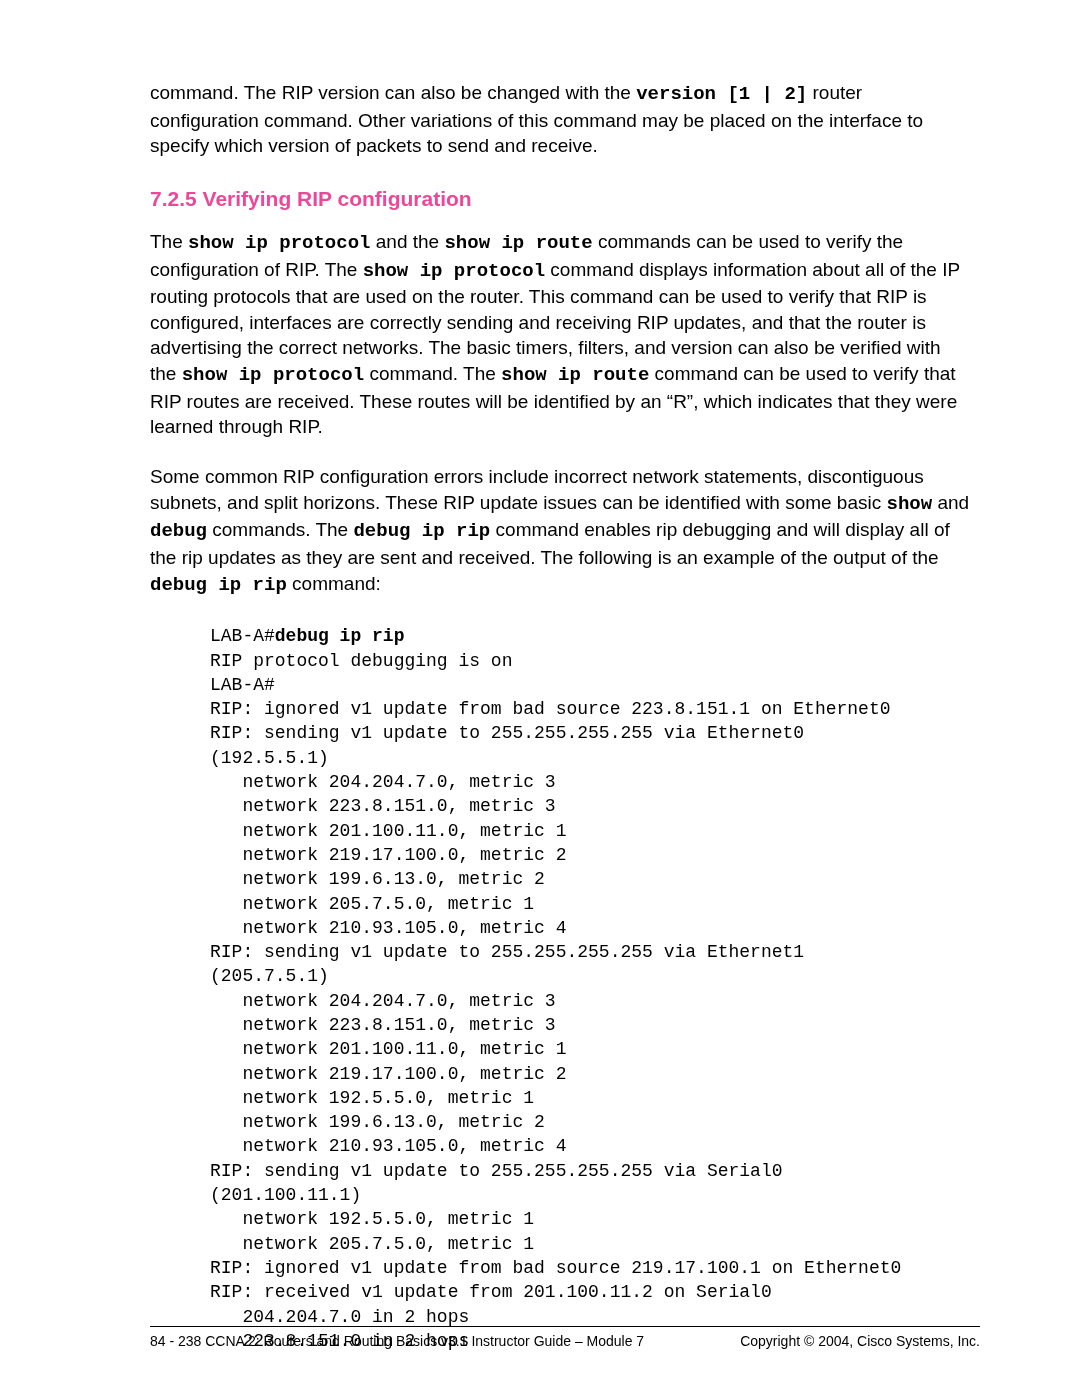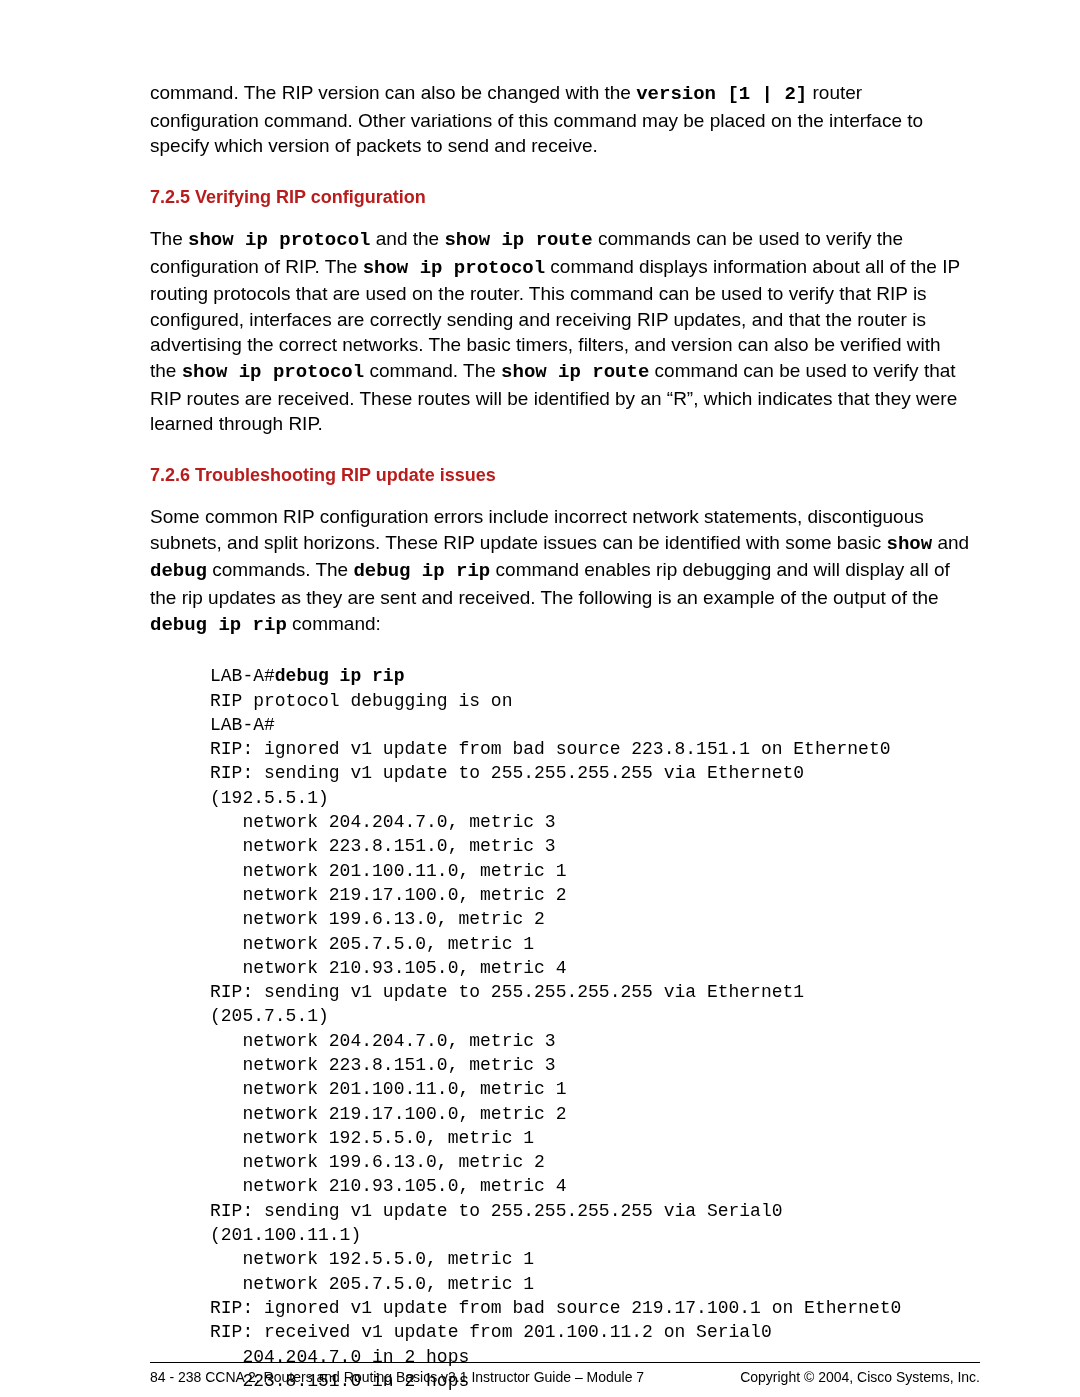--- a/index.html
+++ b/index.html
@@ -15,23 +15,23 @@
     padding: 80px 100px 40px 150px;
     box-sizing: border-box;
     position: relative;
   }
   .body-text {
     font-size: 19px;
     line-height: 1.35;
     margin: 0 8px 24px 0;
   }
   .heading {
-    font-size: 18px;
+    font-size: 21px;
     font-weight: bold;
-    color: #b91c1c;
+    color: #ec4899;
     margin: 28px 0 18px 0;
   }
   .mono-bold {
     font-family: "Courier New", Courier, monospace;
     font-weight: bold;
   }
   .code-block {
     font-family: "Courier New", Courier, monospace;
     font-size: 18px;
     line-height: 1.35;
@@ -58,21 +58,20 @@
   <p class="body-text">
     <span>command. The RIP version can also be changed with the </span><span class="mono-bold">version [1 | 2]</span><span> router configuration command. Other variations of this command may be placed on the interface to specify which version of packets to send and receive.</span>
   </p>
 
   <div class="heading">7.2.5 Verifying RIP configuration</div>
 
   <p class="body-text">
     <span>The </span><span class="mono-bold">show ip protocol</span><span> and the </span><span class="mono-bold">show ip route</span><span> commands can be used to verify the configuration of RIP. The </span><span class="mono-bold">show ip protocol</span><span> command displays information about all of the IP routing protocols that are used on the router. This command can be used to verify that RIP is configured, interfaces are correctly sending and receiving RIP updates, and that the router is advertising the correct networks. The basic timers, filters, and version can also be verified with the </span><span class="mono-bold">show ip protocol</span><span> command. The </span><span class="mono-bold">show ip route</span><span> command can be used to verify that RIP routes are received. These routes will be identified by an “R”, which indicates that they were learned through RIP.</span>
   </p>
 
-  <div class="heading">7.2.6 Troubleshooting RIP update issues</div>
 
   <p class="body-text">
     <span>Some common RIP configuration errors include incorrect network statements, discontiguous subnets, and split horizons. These RIP update issues can be identified with some basic </span><span class="mono-bold">show</span><span> and </span><span class="mono-bold">debug</span><span> commands. The </span><span class="mono-bold">debug ip rip</span><span> command enables rip debugging and will display all of the rip updates as they are sent and received. The following is an example of the output of the </span><span class="mono-bold">debug ip rip</span><span> command:</span>
   </p>
 
   <div class="code-block"><span>LAB-A#</span><b>debug ip rip</b>
 <span>RIP protocol debugging is on</span>
 <span>LAB-A#</span>
 <span>RIP: ignored v1 update from bad source 223.8.151.1 on Ethernet0</span>
 <span>RIP: sending v1 update to 255.255.255.255 via Ethernet0</span>

